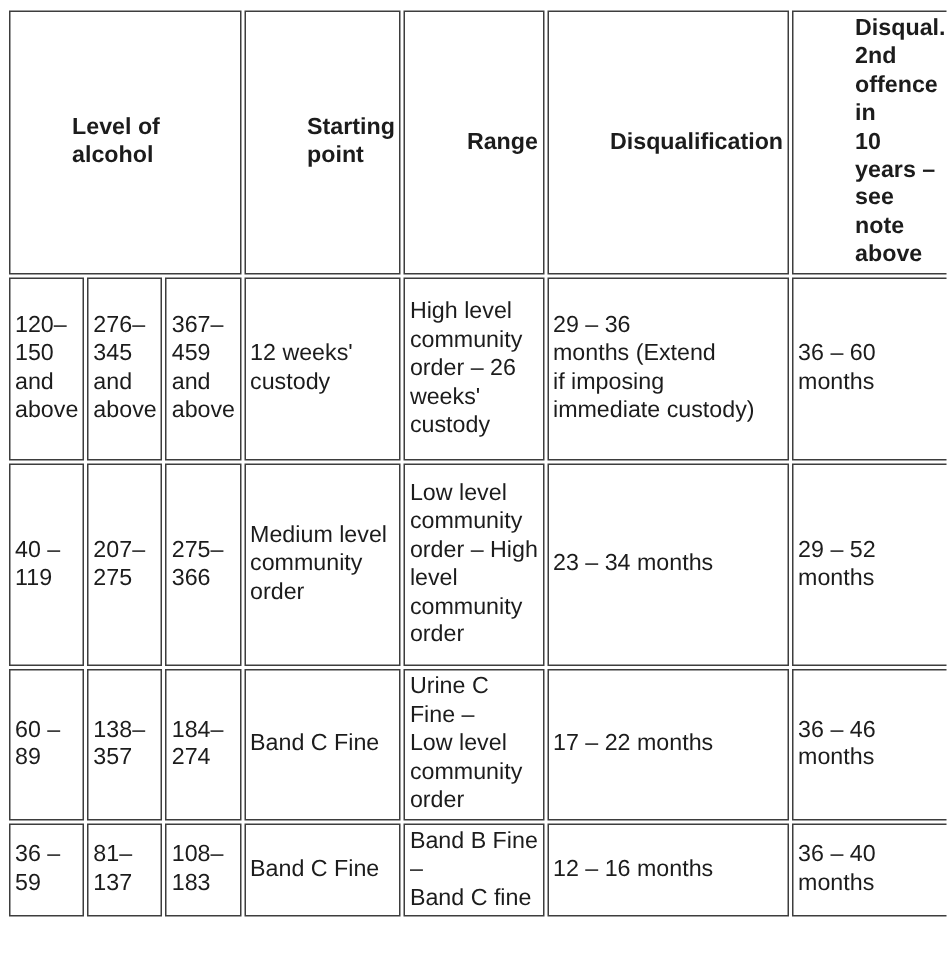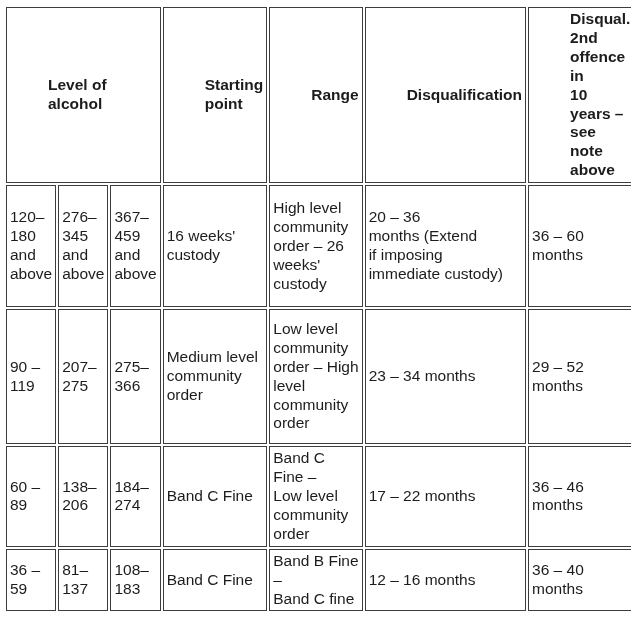--- a/index.html
+++ b/index.html
@@ -88,48 +88,48 @@
 2nd
 offence in
 10 years –
 see note
 above</td>
     </tr>
 
 
     <tr class="r-data1">
       <td>120–
-180
+150
 and
 above</td>
       <td>276–
 345
 and
 above</td>
       <td>367–
 459
 and
 above</td>
-      <td>16 weeks'
+      <td>12 weeks'
 custody</td>
       <td>High level
 community
 order – 26
 weeks'
 custody</td>
-      <td>20 – 36
+      <td>29 – 36
 months (Extend
 if imposing
 immediate custody)</td>
       <td class="second-col">36 – 60
 months</td>
     </tr>
 
     <tr class="r-data2">
-      <td>90 –
+      <td>40 –
 119</td>
       <td>207–
 275</td>
       <td>275–
 366</td>
       <td>Medium level
 community
 order</td>
       <td>Low level
 community
@@ -139,25 +139,25 @@
 order</td>
       <td>23 – 34 months</td>
       <td class="second-col">29 – 52
 months</td>
     </tr>
 
     <tr class="r-data3">
       <td>60 –
 89</td>
       <td>138–
-206</td>
+357</td>
       <td>184–
 274</td>
       <td>Band C Fine</td>
-      <td>Band C Fine –
+      <td>Urine C Fine –
 Low level
 community
 order</td>
       <td>17 – 22 months</td>
       <td class="second-col">36 – 46
 months</td>
     </tr>
 
     <tr class="r-data4">
       <td>36 –

